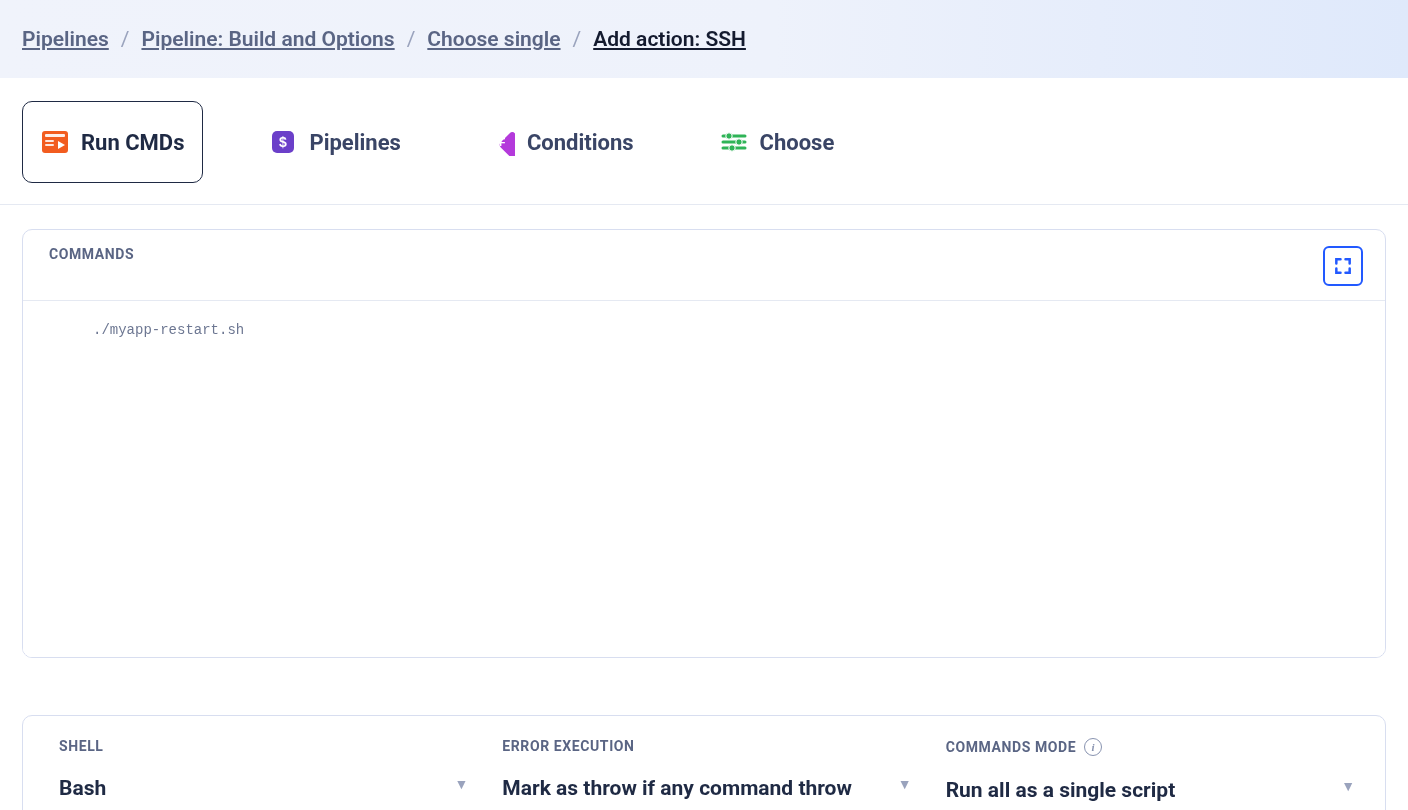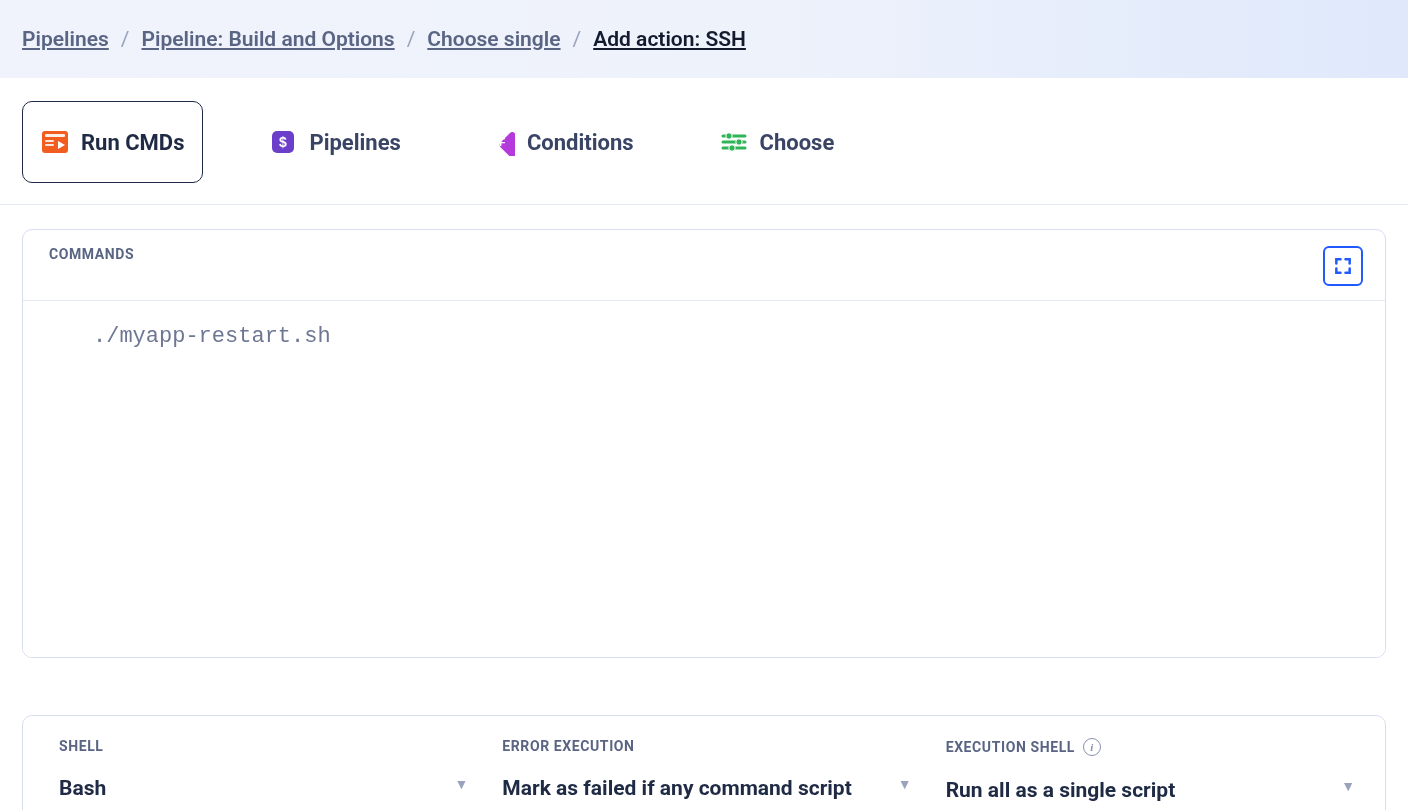--- a/index.html
+++ b/index.html
@@ -120,21 +120,21 @@
     background: #ffffff;
   }
   .gutter {
     width: 50px;
     background: #ffffff;
   }
   .code {
     flex: 1;
     padding: 18px 20px;
     font-family: ui-monospace, SFMono-Regular, Menlo, Consolas, "Courier New", monospace;
-    font-size: 22px;
+    font-size: 14px;
     color: #6d7792;
     white-space: pre;
     outline: none;
     border: none;
     resize: none;
     line-height: 1.6;
   }
 
   
   .settings-card {
@@ -288,28 +288,28 @@
       <div class="field-label">SHELL</div>
       <div class="select">
         <span class="val">Bash</span>
         <span class="chev">▼</span>
       </div>
     </div>
 
     <div>
       <div class="field-label">ERROR EXECUTION</div>
       <div class="select">
-        <span class="val">Mark as failed if any command script</span>
+        <span class="val">Mark as throw if any command throw</span>
         <span class="chev">▼</span>
       </div>
     </div>
 
     <div>
       <div class="field-label">
-        <span>EXECUTION SHELL</span>
+        <span>COMMANDS MODE</span>
         <span class="info-icon">i</span>
       </div>
       <div class="select">
         <span class="val">Run all as a single script</span>
         <span class="chev">▼</span>
       </div>
     </div>
 
   </div>
 

